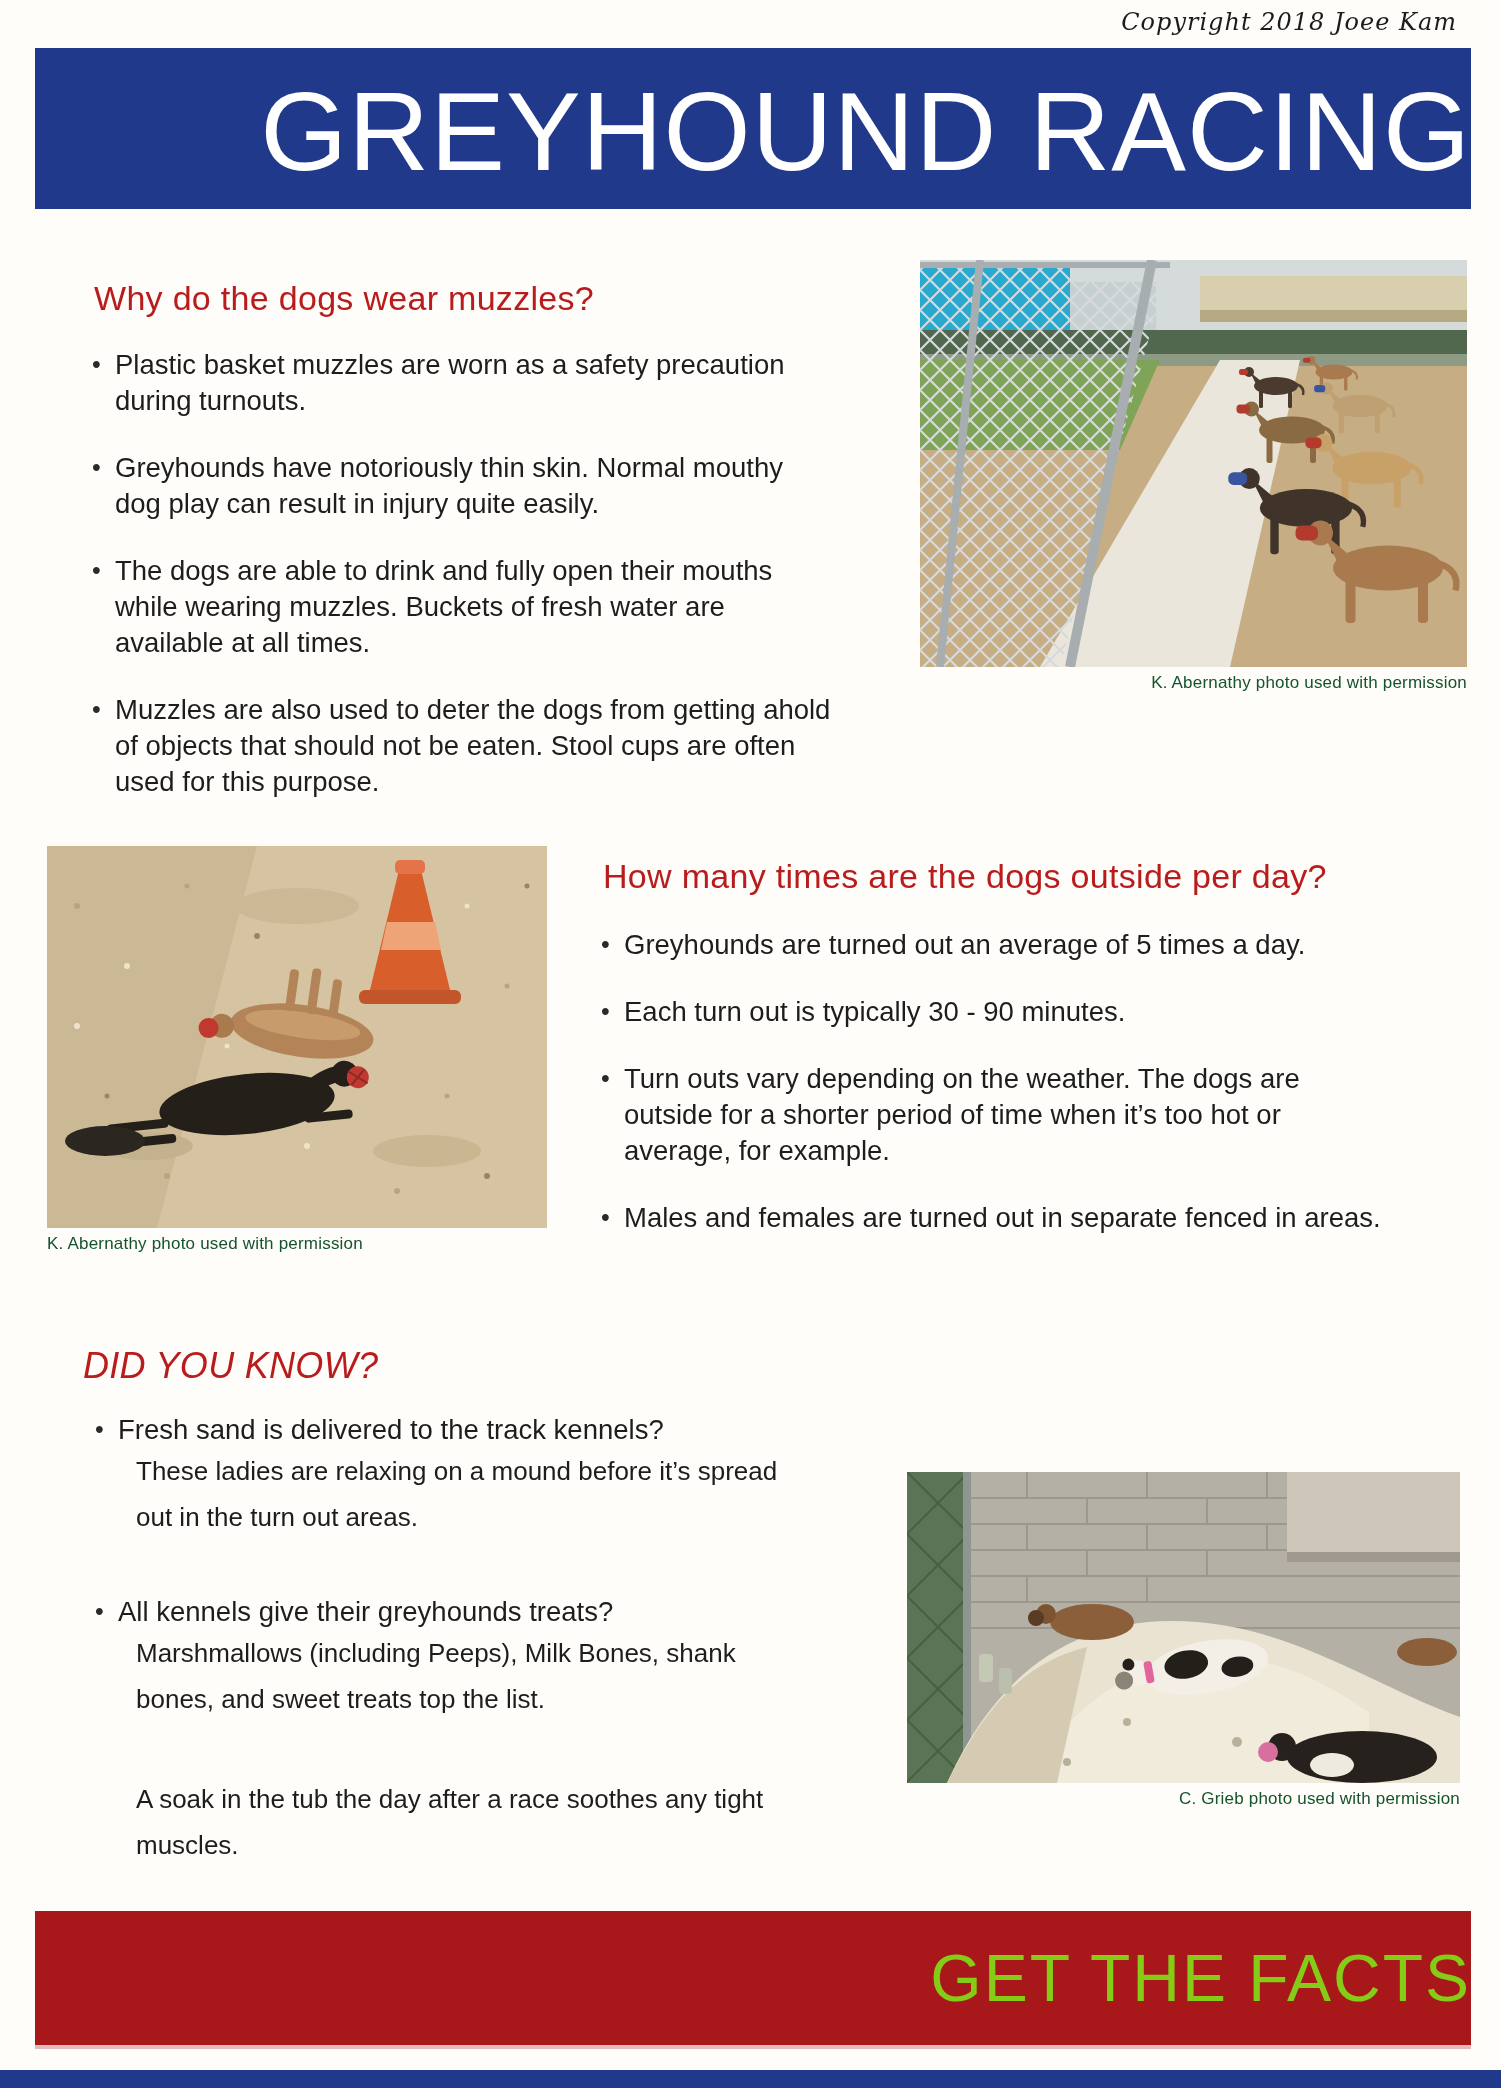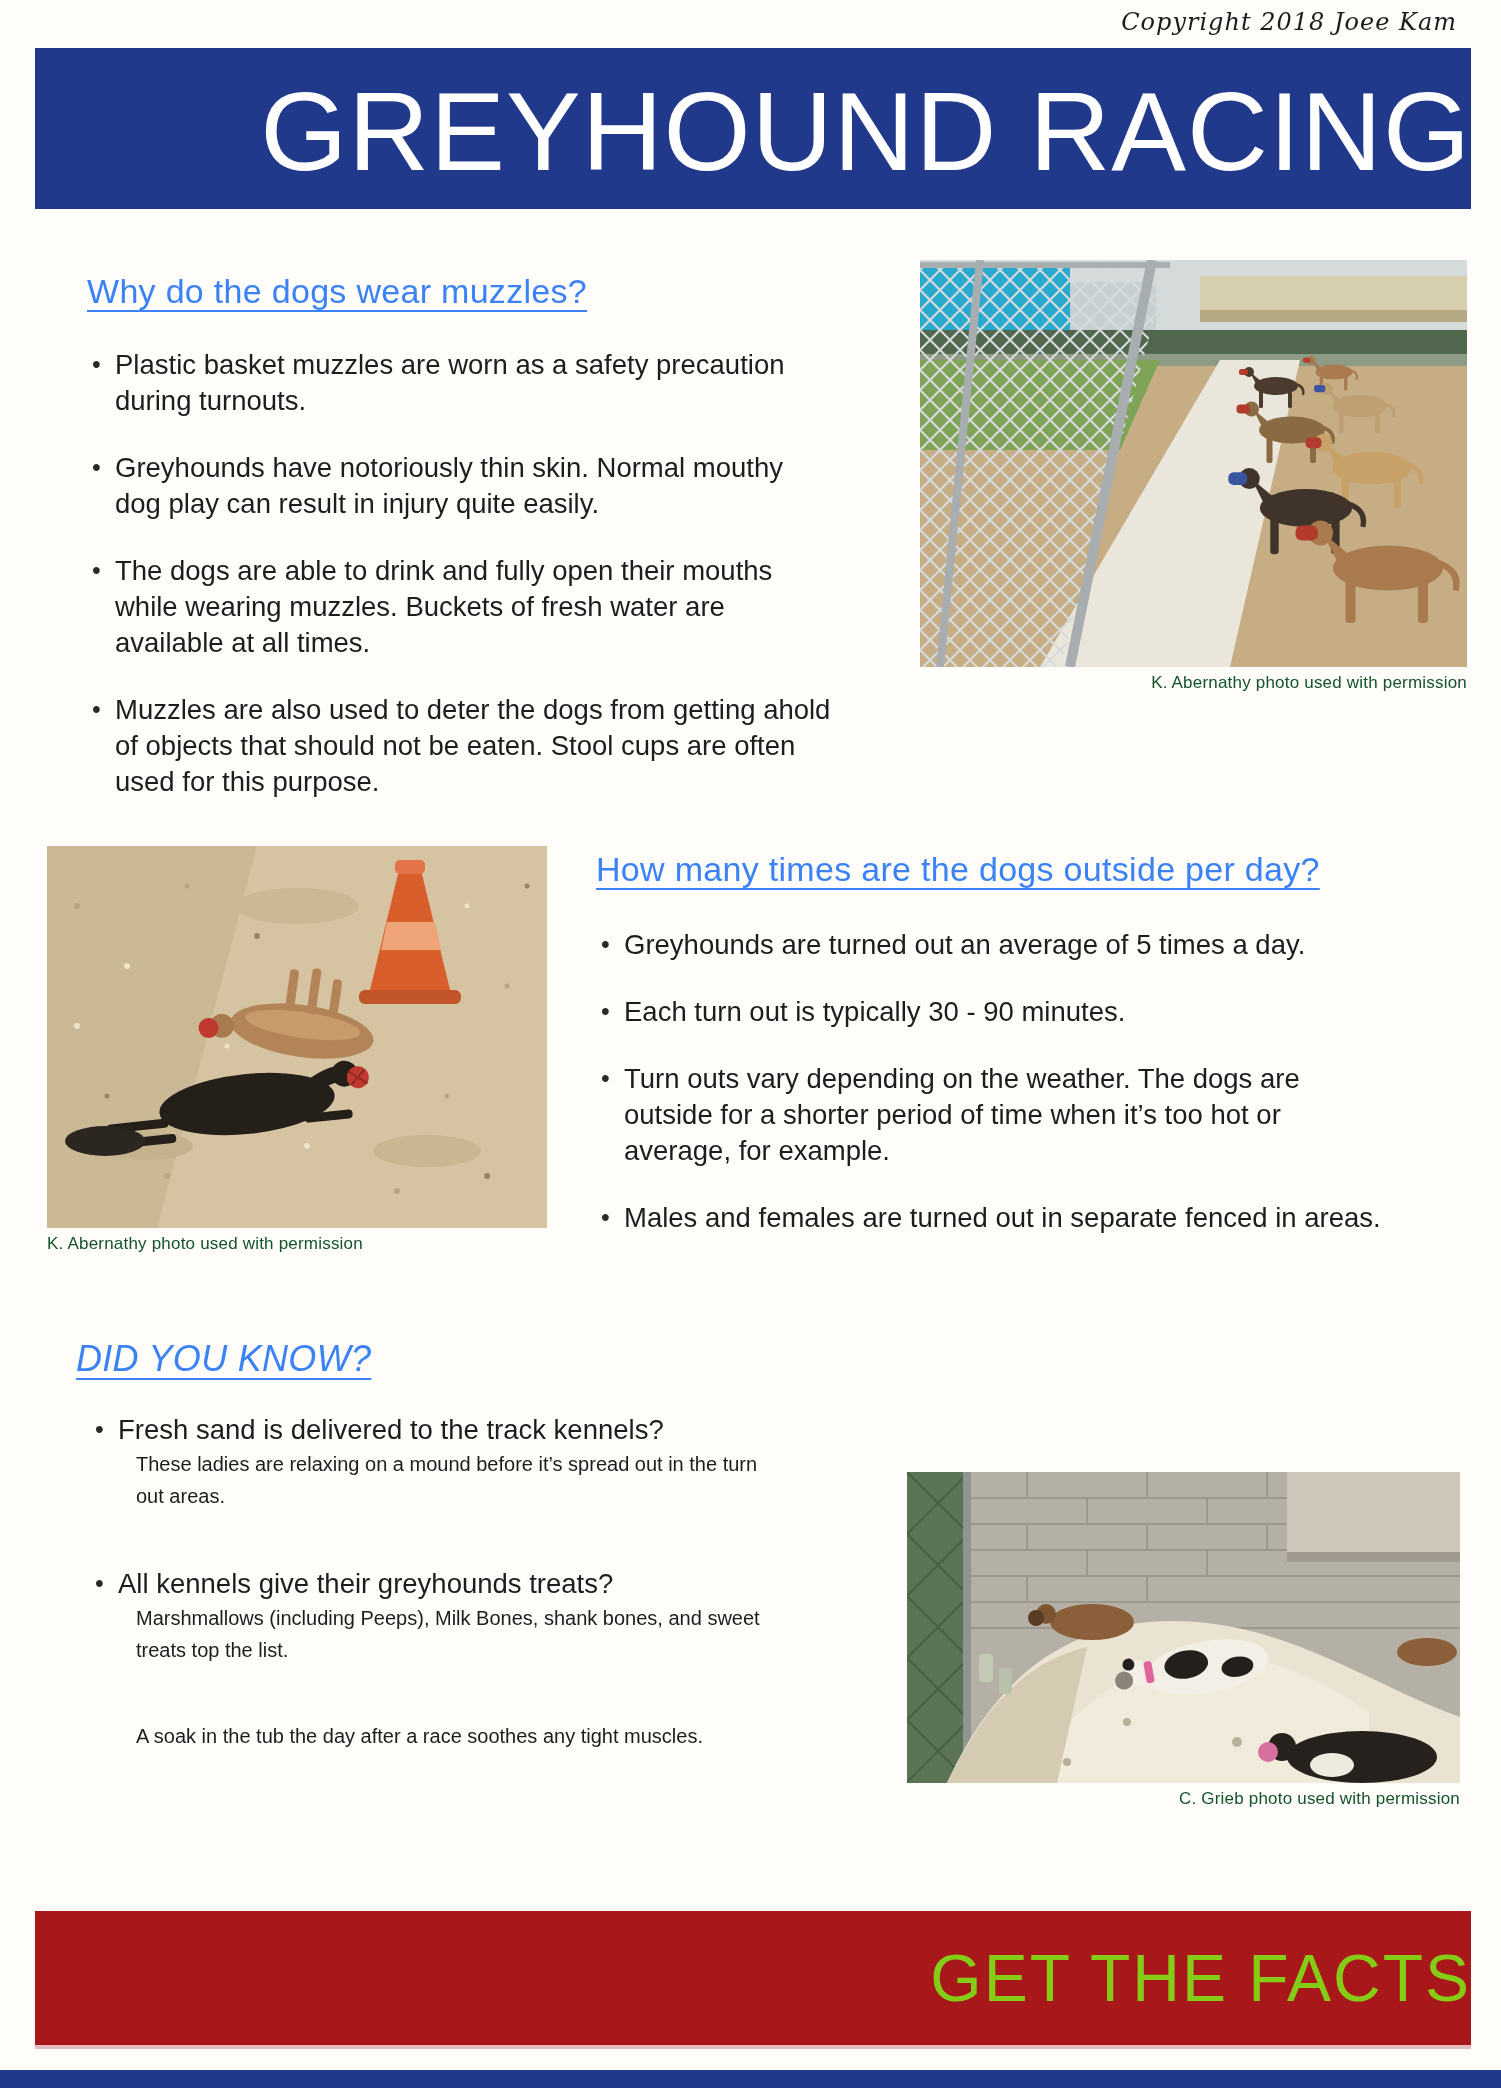--- a/index.html
+++ b/index.html
@@ -24,23 +24,23 @@
     font-family:"Liberation Sans", sans-serif; white-space:nowrap;
   }
   .banner-red{top:1911px; height:134px; background:#a81719; border-bottom:4px solid #e2bcbc;}
   .footer-text{
     color:#84cc16; font-weight:400; font-size:66px; letter-spacing:2px;
     line-height:1; white-space:nowrap;
   }
   .bottom-strip{position:absolute; left:0; top:2070px; width:1501px; height:18px; background:#21398b;}
   
   .sec-heading{
-    position:absolute; margin:0; font-weight:400; color:#3b82f6;
+    position:absolute; margin:7px; font-weight:400; color:#b91c1c;
     font-size:34px; letter-spacing:.3px;
-    text-decoration:underline; text-decoration-thickness:2px; text-underline-offset:7px;
+    text-decoration-thickness:2px; text-underline-offset:7px;
     white-space:nowrap;
   }
   .h-muzzles{left:87px; top:272px;}
   .h-outside{left:596px; top:850px;}
   .h-dyk{left:76px; top:1338px; font-style:italic; font-size:36px;}
   
   .bullets{position:absolute; list-style:none; margin:0; padding:0;}
   .bullets-muzzles{left:87px; top:347px; width:745px;}
   .bullets-outside{left:596px; top:927px; width:880px;}
   .bullet{
@@ -48,21 +48,21 @@
     font-size:27.5px; line-height:36px; color:#1d1d1d;
   }
   .bullet::before{content:"\2022"; position:absolute; left:5px; top:-1px; font-size:25px; color:#2a2a2a;}
   .bullet.narrow{max-width:752px;}
   .bullet.nowrap{white-space:nowrap;}
   
   .bullets-dyk{left:90px; top:1412px; width:700px;}
   .dyk-item{margin:0 0 54px 0;}
   .dyk-lead{position:relative; padding-left:28px; font-size:27.5px; line-height:36px;}
   .dyk-lead::before{content:"\2022"; position:absolute; left:5px; top:-1px; font-size:25px; color:#2a2a2a;}
-  .dyk-detail{padding-left:46px; font-size:20px; line-height:32px;}
+  .dyk-detail{padding-left:46px; font-size:26px; line-height:46px;}
   
   figure{margin:0; position:absolute;}
   figure svg{display:block; width:100%; height:100%;}
   .photo-1{left:920px; top:260px; width:547px; height:407px;}
   .photo-2{left:47px;  top:846px; width:500px; height:382px;}
   .photo-3{left:907px; top:1472px; width:553px; height:311px;}
   .caption{
     position:absolute; font-size:17px; color:#14532d; letter-spacing:.2px;
   }
   .caption-1{left:920px; top:673px; width:547px; text-align:right;}

